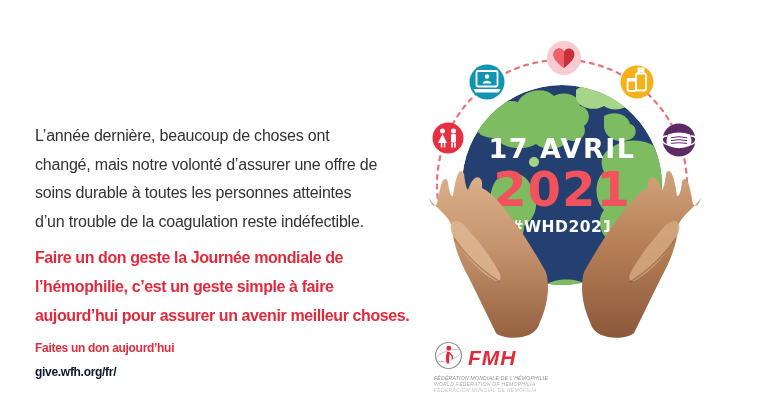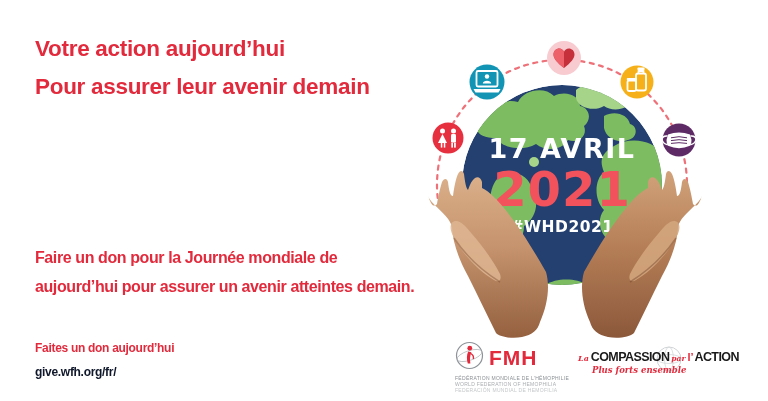--- a/index.html
+++ b/index.html
@@ -23,21 +23,21 @@
   }
   .cta{
     position:absolute;left:35px;top:336px;
     font-size:12px;font-weight:bold;letter-spacing:-0.3px;line-height:24px;white-space:nowrap;
   }
   .cta .label{color:#E22A3C;}
   .cta .url{color:#0f172a;cursor:pointer;}
   
   .illus{position:absolute;left:408px;top:28px;width:325px;height:312px;text-align:center;}
   
-  .fmh{position:absolute;left:455px;top:341px;width:125px;}
+  .fmh{position:absolute;left:434px;top:341px;width:125px;font-style:italic;}
   .fmh-top{display:flex;align-items:center;gap:5px;}
   .fmh-abbr{color:#E22A3C;font-weight:bold;font-size:21px;letter-spacing:1px;}
   .fmh-lines{margin-top:2px;font-size:5px;letter-spacing:0.3px;line-height:5.8px;white-space:nowrap;}
   .fmh-l1{color:#8A8F93;}
   .fmh-l2{color:#A9ADB1;}
   .fmh-l3{color:#C4C7CA;}
   
   .compassion{position:absolute;left:578px;top:350px;width:140px;}
   .comp-row{position:relative;display:flex;align-items:baseline;gap:2px;z-index:1;}
   .comp-la{font-family:"DejaVu Serif","Liberation Serif",serif;font-style:italic;font-weight:bold;
@@ -50,29 +50,32 @@
   .comp-globe{position:absolute;left:78px;top:-4px;z-index:0;opacity:0.8;}
   .comp-tagline{position:relative;z-index:1;margin-left:14px;margin-top:1px;
     font-family:"DejaVu Serif","Liberation Serif",serif;font-style:italic;font-weight:bold;
     color:#E22A3C;font-size:8.5px;}
 </style>
 </head>
 <body>
 
 <div class="canvas">
 
-  <div class="headline">
-    <div>Votre action aujourd’hui</div>
-    <div>Pour assurer leur avenir demain</div>
-  </div>
-
+
+  <div class="bodycopy">
+    <div>L’année dernière, beaucoup de choses ont</div>
+    <div>changé, mais notre volonté d’assurer une offre de</div>
+    <div>soins durable à toutes les personnes atteintes</div>
+    <div>d’un trouble de la coagulation reste indéfectible.</div>
+  </div>
 
   <div class="donate">
-    <div>Faire un don pour la Journée mondiale de</div>
-    <div>aujourd’hui pour assurer un avenir atteintes demain.</div>
+    <div>Faire un don geste la Journée mondiale de</div>
+    <div>l’hémophilie, c’est un geste simple à faire</div>
+    <div>aujourd’hui pour assurer un avenir meilleur choses.</div>
   </div>
 
   <div class="cta">
     <div class="label">Faites un don aujourd’hui</div>
     <div class="url">give.wfh.org/fr/</div>
   </div>
 
   <div class="illus">
     <svg width="325" height="312" viewBox="0 0 325 312" xmlns="http://www.w3.org/2000/svg">
       <defs>
@@ -225,31 +228,14 @@
       </span>
       <span class="fmh-abbr">FMH</span>
     </div>
     <div class="fmh-lines">
       <div class="fmh-l1">FÉDÉRATION MONDIALE DE L’HÉMOPHILIE</div>
       <div class="fmh-l2">WORLD FEDERATION OF HEMOPHILIA</div>
       <div class="fmh-l3">FEDERACIÓN MUNDIAL DE HEMOFILIA</div>
     </div>
   </div>
 
-  <div class="compassion">
-    <span class="comp-globe">
-      <svg width="26" height="26" viewBox="0 0 26 26" xmlns="http://www.w3.org/2000/svg">
-        <circle cx="13" cy="13" r="12" fill="#FFFFFF" stroke="#C4C8CB" stroke-width="1"></circle>
-        <ellipse cx="13" cy="13" rx="12" ry="4.5" fill="none" stroke="#C4C8CB" stroke-width="0.7"></ellipse>
-        <ellipse cx="13" cy="13" rx="4.5" ry="12" fill="none" stroke="#C4C8CB" stroke-width="0.7"></ellipse>
-      </svg>
-    </span>
-    <div class="comp-row">
-      <span class="comp-la">La</span>
-      <span class="comp-word1">COMPASSION</span>
-      <span class="comp-par">par</span>
-      <span class="comp-apos">l’</span>
-      <span class="comp-word2">ACTION</span>
-    </div>
-    <div class="comp-tagline">Plus forts ensemble</div>
-  </div>
 
 </div>
 
 </body></html>

